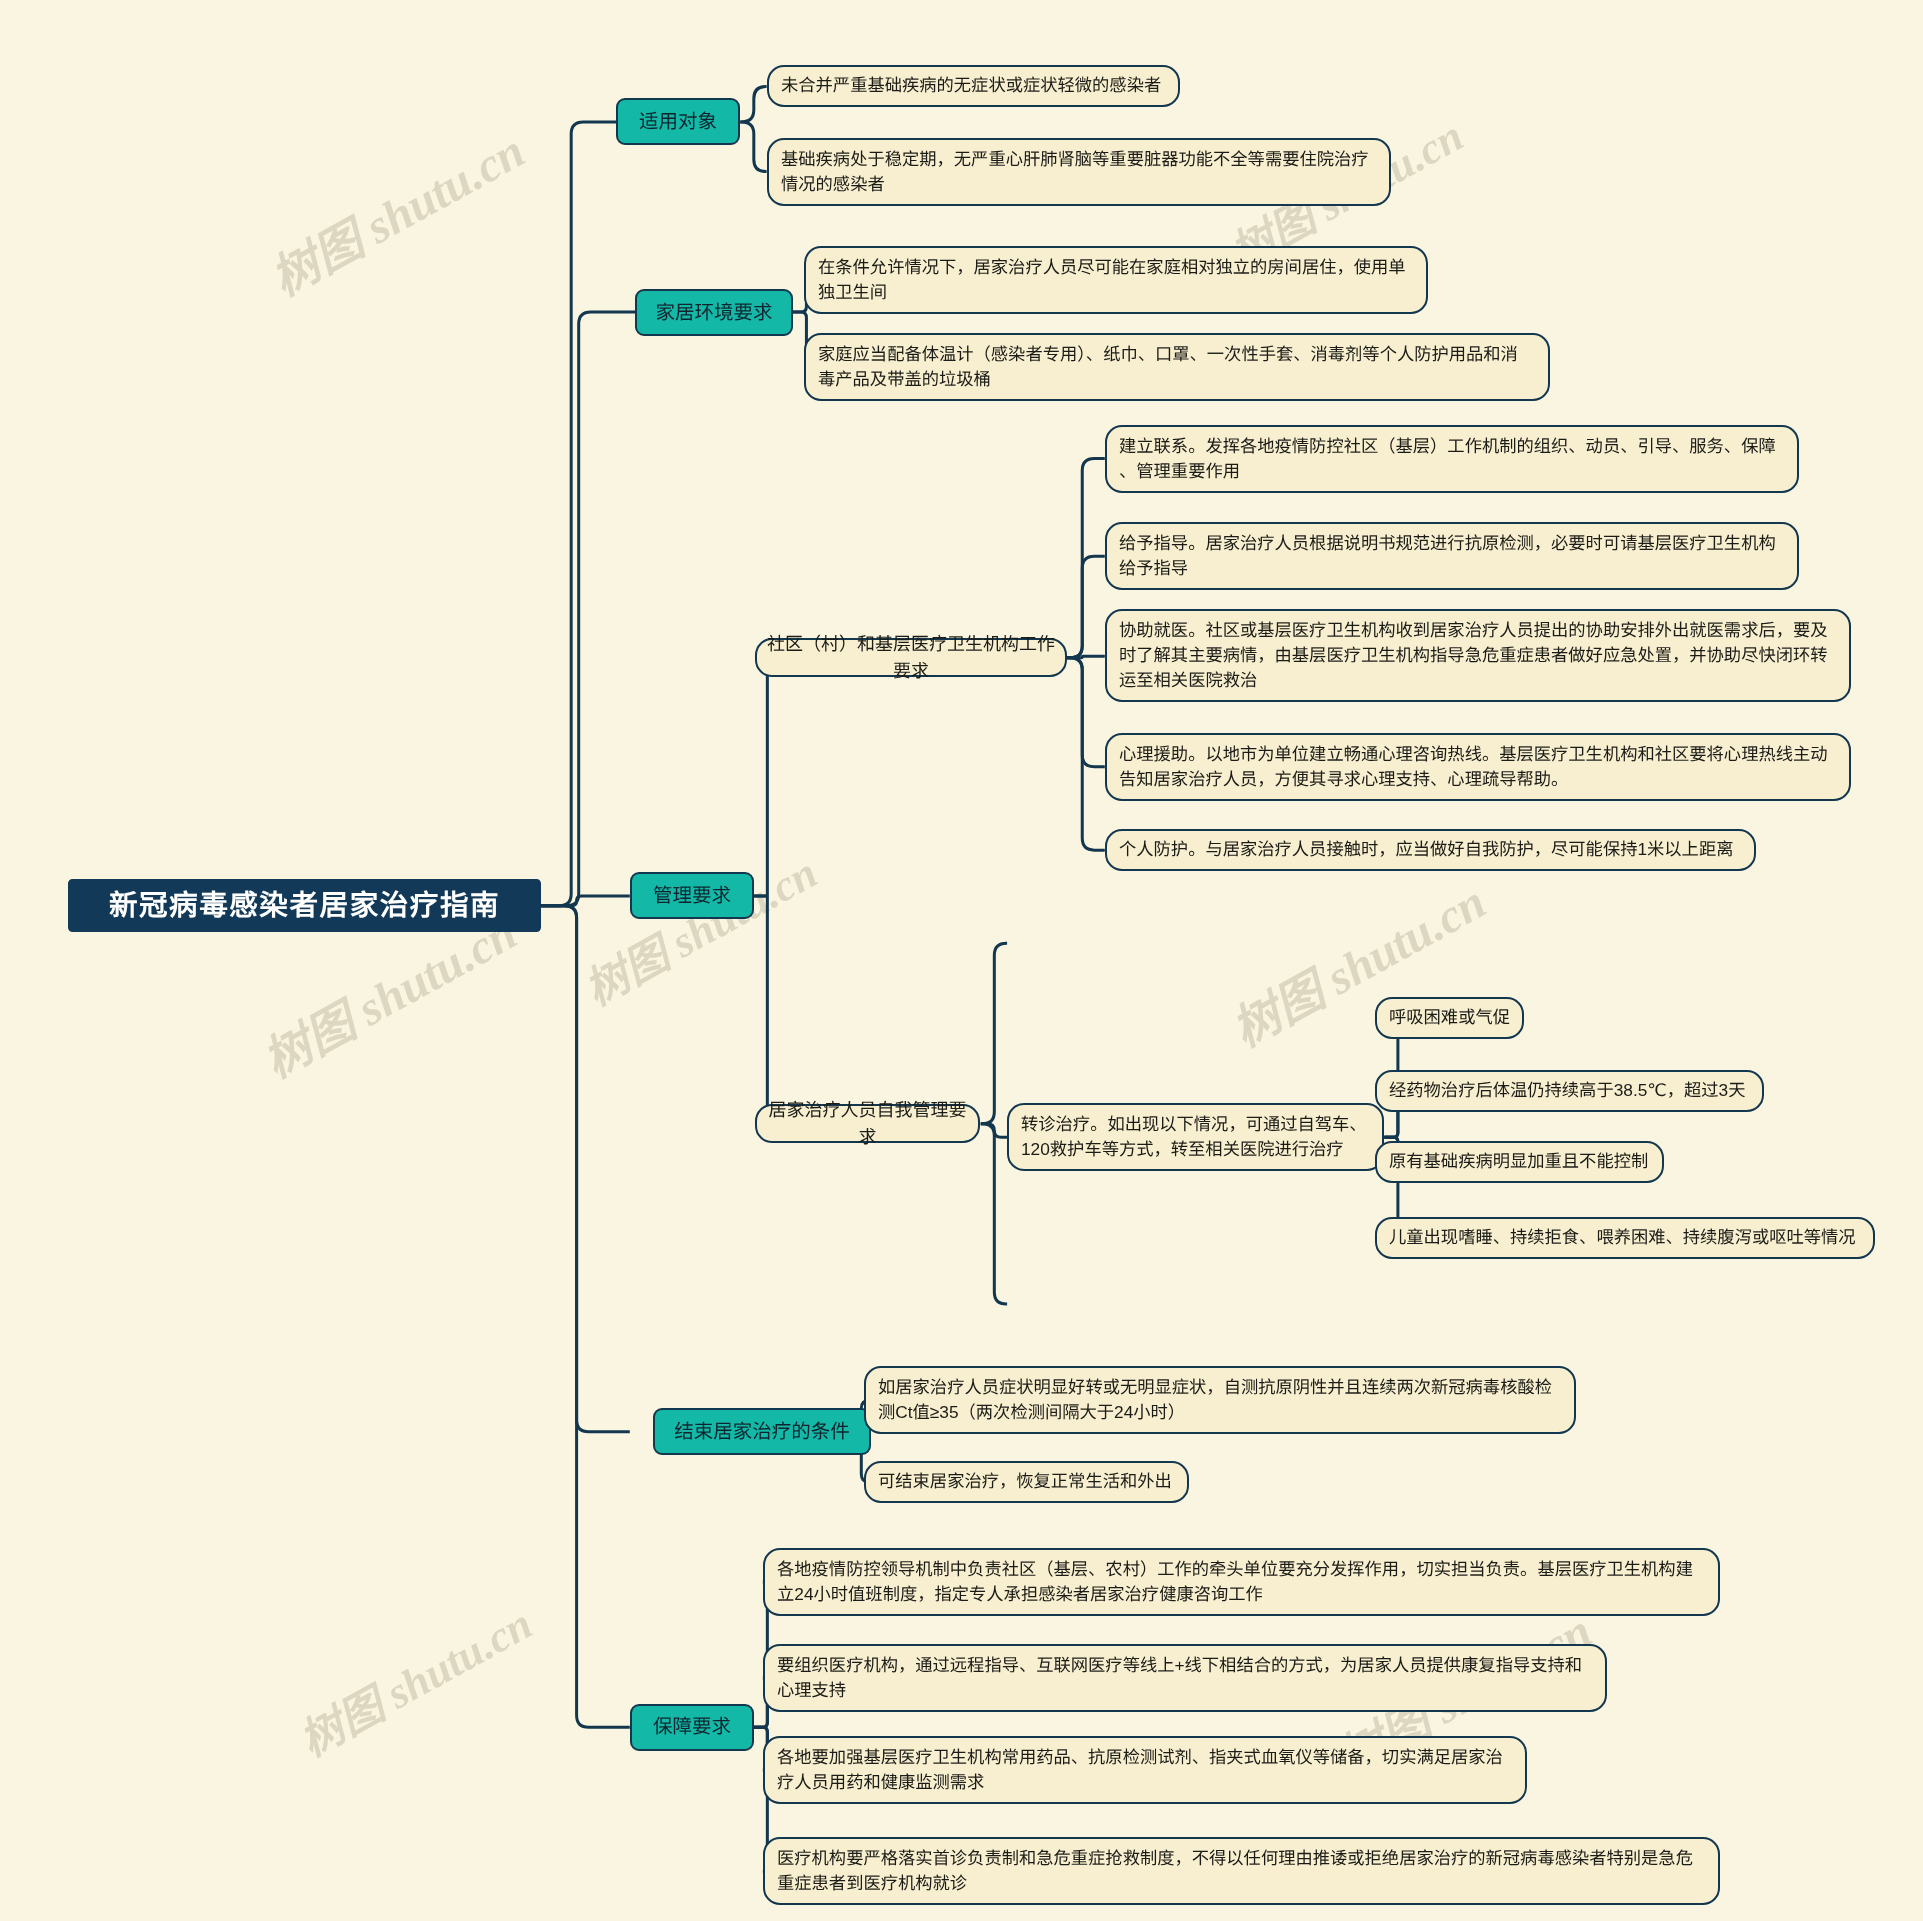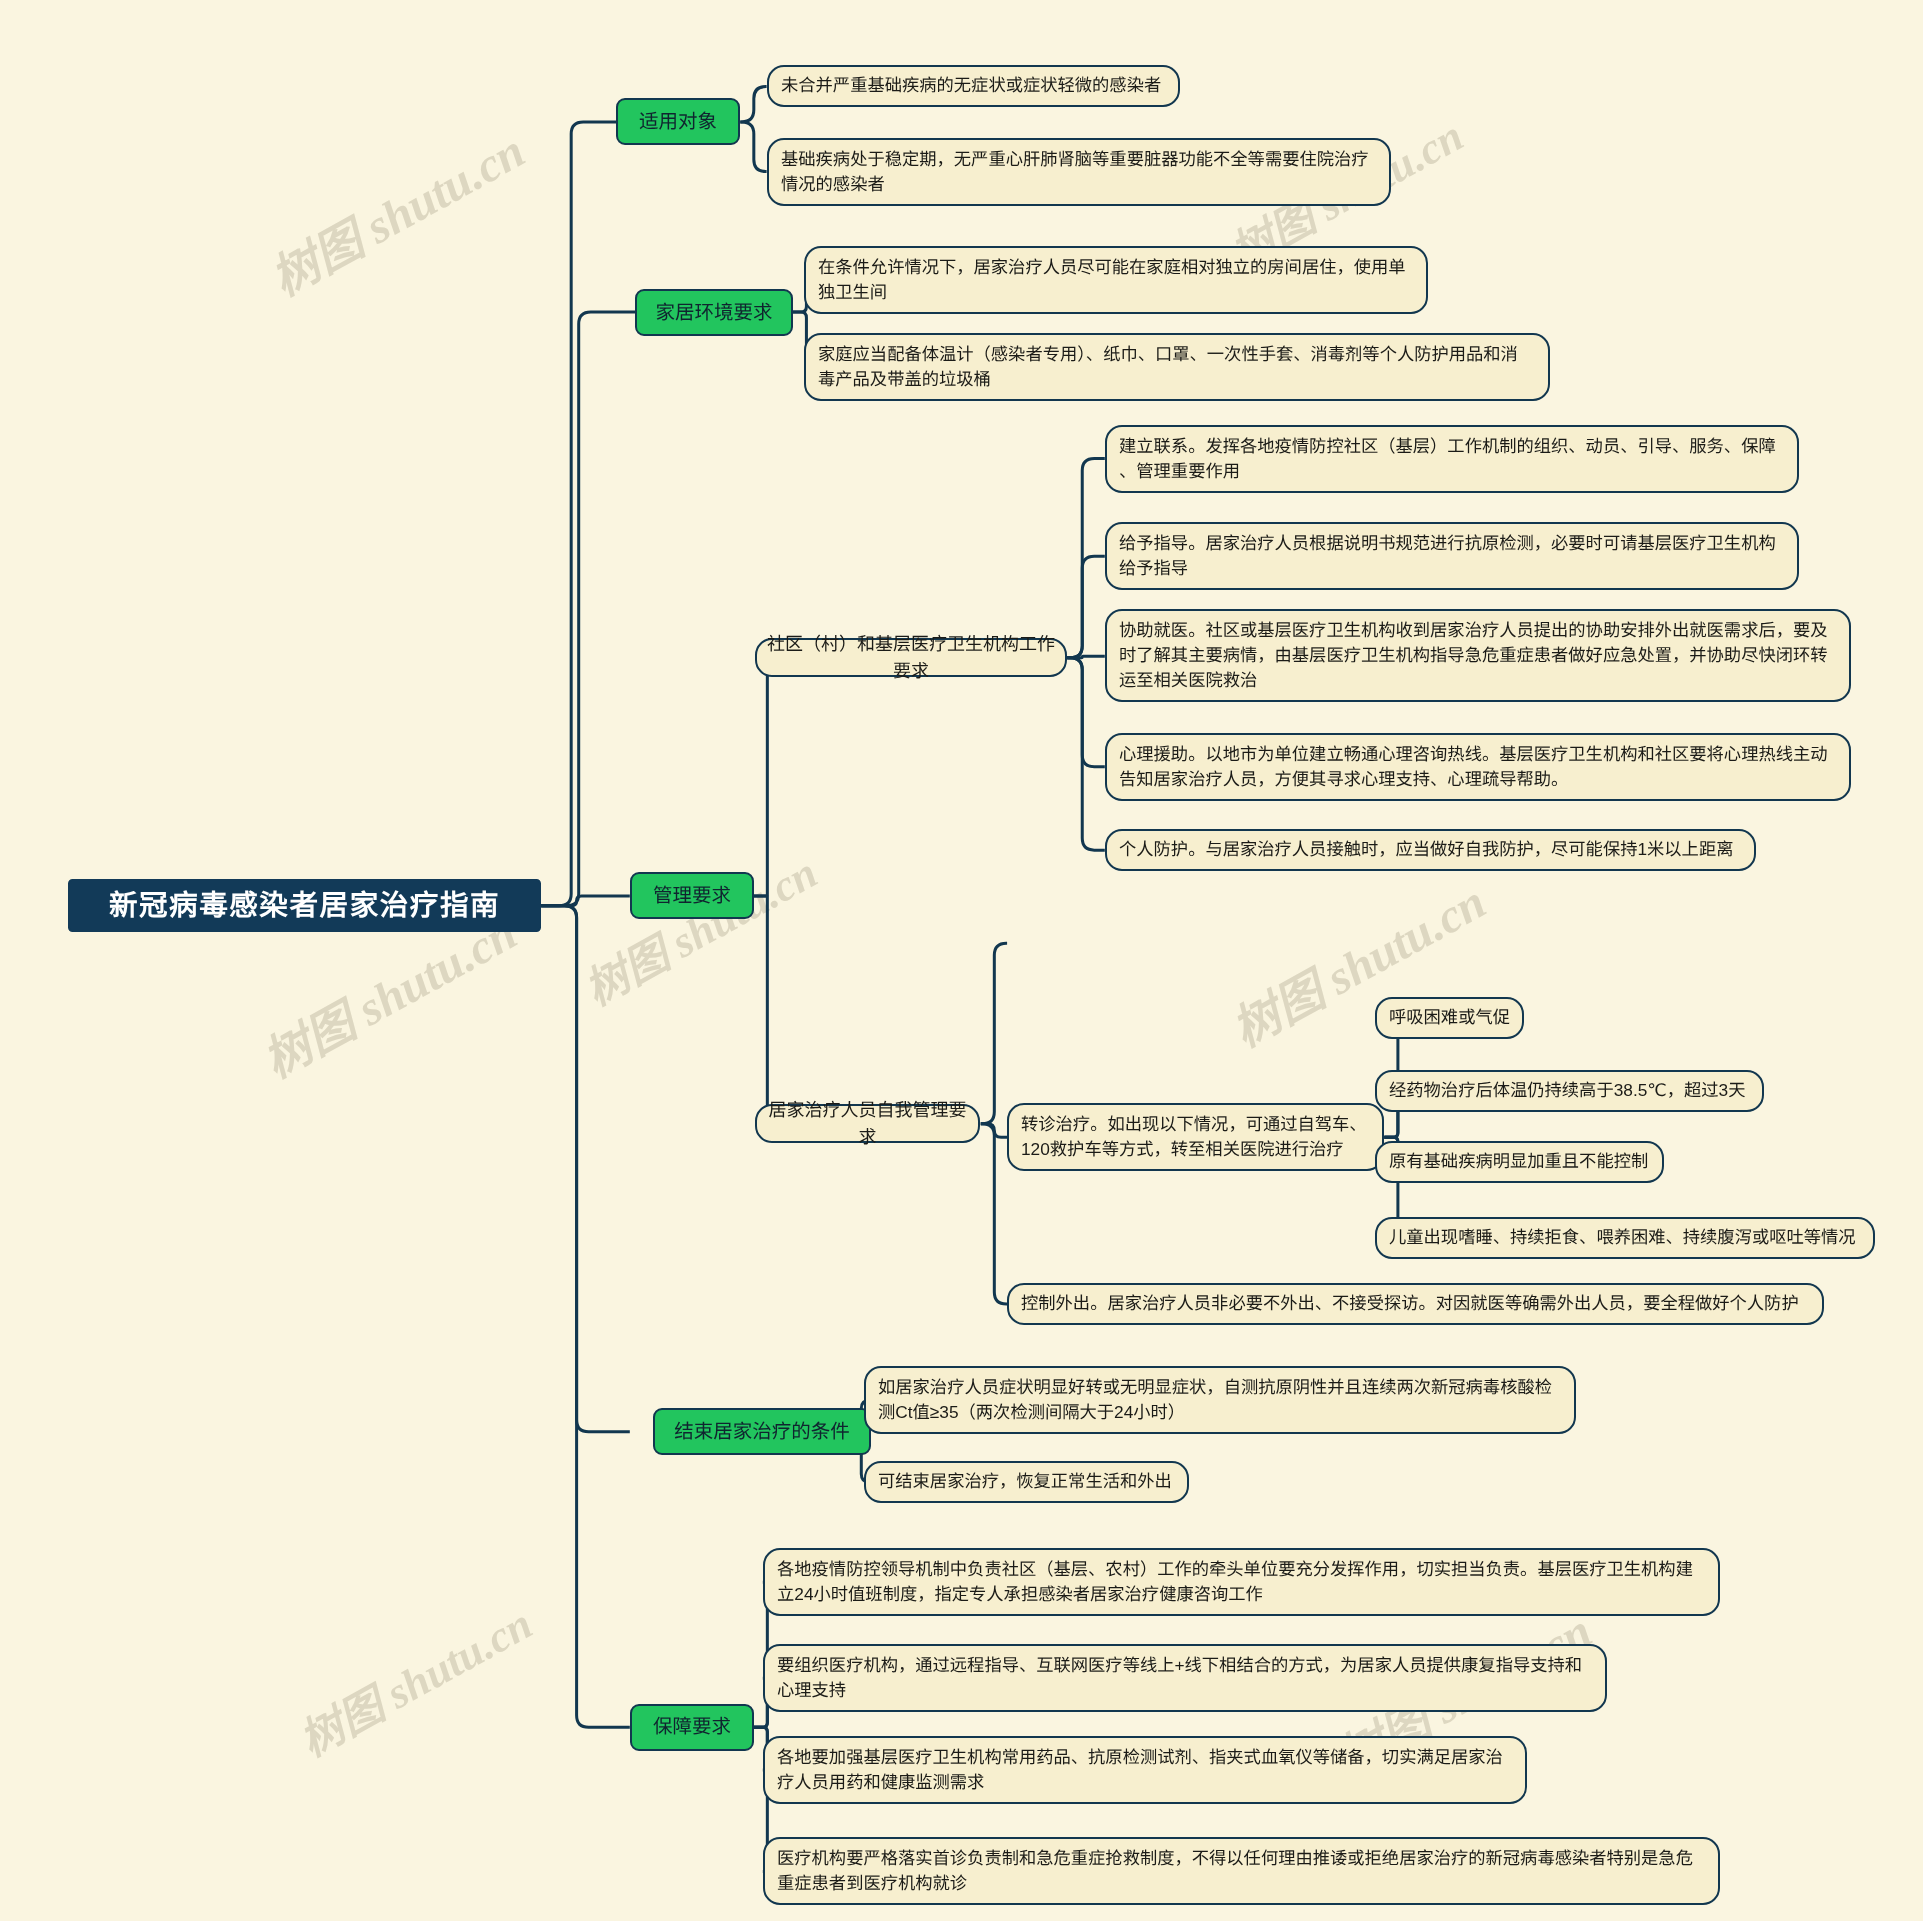--- a/index.html
+++ b/index.html
@@ -60,21 +60,21 @@
     color: #ffffff;
     font-size: 28.6px;
     font-weight: 600;
     justify-content: center;
     text-align: center;
     border-radius: 4.5px;
     letter-spacing: 1.5px;
   }
 
   .node.branch {
-    background: #22c55e;
+    background: #14b8a6;
     border-color: #12374f;
     color: #10242f;
     font-size: 19.5px;
     justify-content: center;
     text-align: center;
     border-radius: 9px;
   }
 
   .node.leaf {
     background: #f7efcf;
@@ -166,15 +166,14 @@
     <div class="node leaf" style="left: 1105px; top: 733px; width: 746px; height: 68px;">心理援助。以地市为单位建立畅通心理咨询热线。基层医疗卫生机构和社区要将心理热线主动
 告知居家治疗人员，方便其寻求心理支持、心理疏导帮助。</div>
     <div class="node leaf" style="left: 1105px; top: 829px; width: 651px; height: 42px;">个人防护。与居家治疗人员接触时，应当做好自我防护，尽可能保持1米以上距离</div>
     <div class="node leaf mid" style="left: 755px; top: 1104px; width: 225px; height: 39px; justify-content: center; text-align: center; padding: 4.5px 9px;">居家治疗人员自我管理要求</div>
     <div class="node leaf" style="left: 1007px; top: 1103px; width: 377px; height: 68px;">转诊治疗。如出现以下情况，可通过自驾车、
 120救护车等方式，转至相关医院进行治疗</div>
     <div class="node leaf" style="left: 1375px; top: 997px; width: 149px; height: 42px;">呼吸困难或气促</div>
     <div class="node leaf" style="left: 1375px; top: 1070px; width: 389px; height: 42px;">经药物治疗后体温仍持续高于38.5℃，超过3天</div>
     <div class="node leaf" style="left: 1375px; top: 1141px; width: 289px; height: 42px;">原有基础疾病明显加重且不能控制</div>
     <div class="node leaf" style="left: 1375px; top: 1217px; width: 500px; height: 42px;">儿童出现嗜睡、持续拒食、喂养困难、持续腹泻或呕吐等情况</div>
-    <div class="node leaf" style="left: 1007px; top: 1283px; width: 817px; height: 42px;">控制外出。居家治疗人员非必要不外出、不接受探访。对因就医等确需外出人员，要全程做好个人防护</div>
   </div>
 
 
 </body></html>

